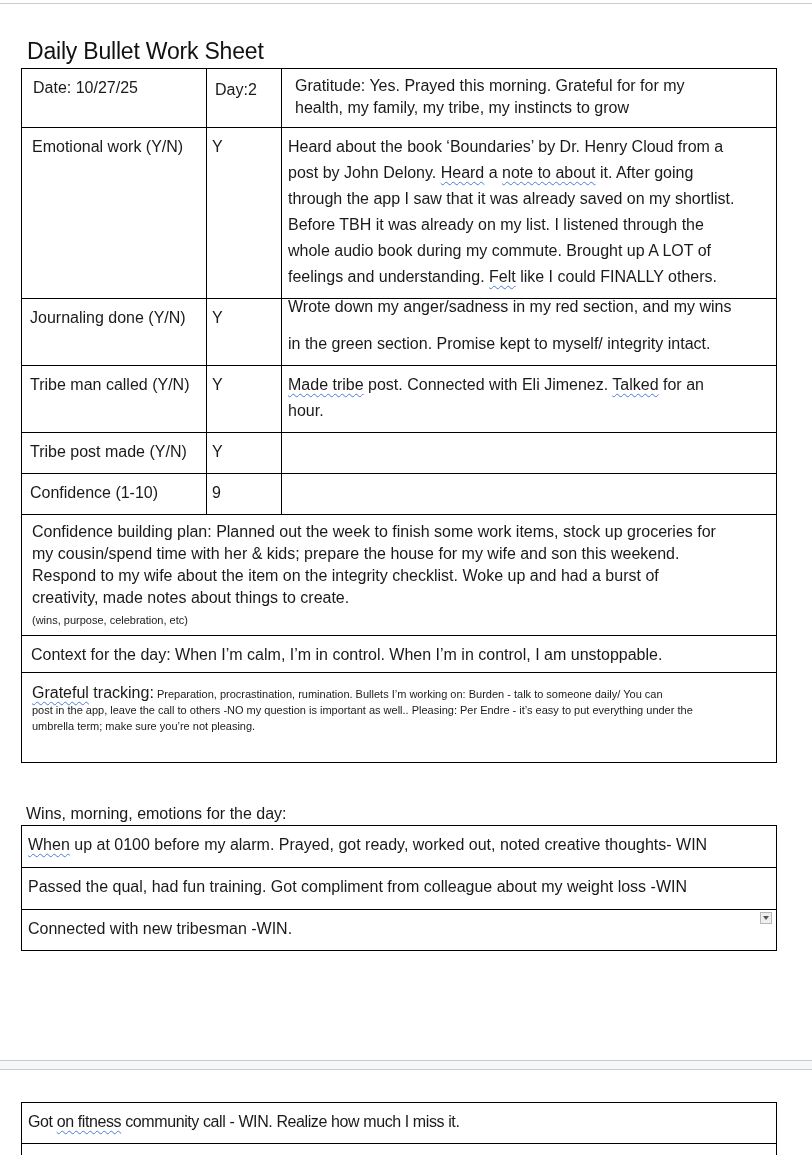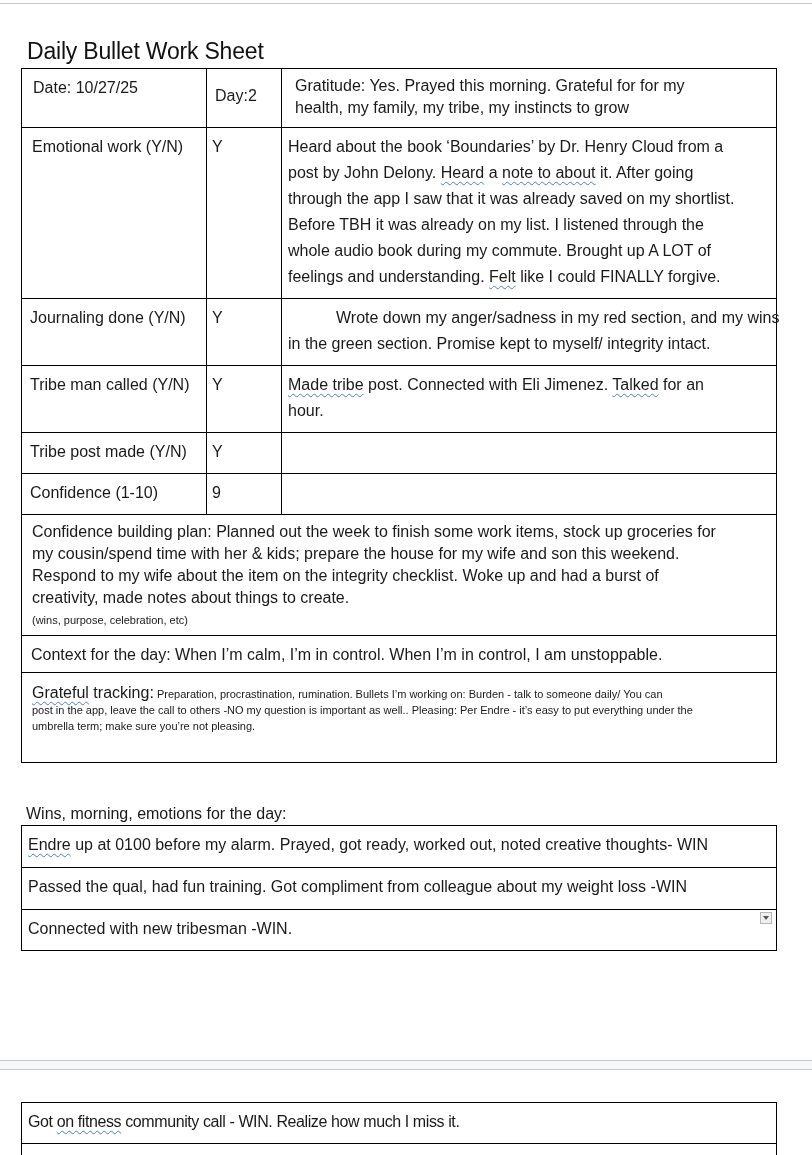--- a/index.html
+++ b/index.html
@@ -40,46 +40,46 @@
 <body>
 
 <div class="top-rule"></div>
 
 <div class="title">Daily Bullet Work Sheet</div>
 
 <div class="cell" style="left:21px;top:68px;width:186px;height:60px;"></div>
 <div class="cell" style="left:206px;top:68px;width:76px;height:60px;"></div>
 <div class="cell" style="left:281px;top:68px;width:496px;height:60px;"></div>
 <div class="txt" style="left:33px;top:75px;">Date: 10/27/25</div>
-<div class="txt" style="left:215px;top:83px;">Day:2</div>
+<div class="txt" style="left:215px;top:77px;">Day:2</div>
 <div class="txt" style="left:295px;top:75px;line-height:22px;">Gratitude: Yes. Prayed this morning. Grateful for for my</div>
 <div class="txt" style="left:295px;top:97px;line-height:22px;">health, my family, my tribe, my instincts to grow</div>
 
 <div class="cell" style="left:21px;top:127px;width:186px;height:172px;"></div>
 <div class="cell" style="left:206px;top:127px;width:76px;height:172px;"></div>
 <div class="cell" style="left:281px;top:127px;width:496px;height:172px;"></div>
 <div class="txt" style="left:32px;top:134px;">Emotional work (Y/N)</div>
 <div class="txt" style="left:212px;top:134px;">Y</div>
 <div class="txt" style="left:288px;top:134px;">Heard about the book ‘Boundaries’ by Dr. Henry Cloud from a</div>
 <div class="txt" style="left:288px;top:160px;">
   <span>post by John Delony. </span><span class="squiggle">Heard</span><span> a </span><span class="squiggle">note to about</span><span> it.  After going</span>
 </div>
 <div class="txt" style="left:288px;top:186px;text-align:right;">through the app I saw that it was already saved on my shortlist.</div>
 <div class="txt" style="left:288px;top:212px;">Before TBH it was already on my list. I listened through the</div>
 <div class="txt" style="left:288px;top:238px;">whole audio book during my commute. Brought up A LOT of</div>
 <div class="txt" style="left:288px;top:264px;">
-  <span>feelings and understanding. </span><span class="squiggle">Felt</span><span> like I could FINALLY forgive.</span>
+  <span>feelings and understanding. </span><span class="squiggle">Felt</span><span> like I could FINALLY others.</span>
 </div>
 
 <div class="cell" style="left:21px;top:298px;width:186px;height:68px;"></div>
 <div class="cell" style="left:206px;top:298px;width:76px;height:68px;"></div>
 <div class="cell" style="left:281px;top:298px;width:496px;height:68px;"></div>
 <div class="txt" style="left:30px;top:305px;">Journaling done (Y/N)</div>
 <div class="txt" style="left:212px;top:305px;">Y</div>
-<div class="txt" style="left:288px;top:305px;margin-left:48px;">Wrote down my anger/sadness in my red section, and my wins</div>
+<div class="txt" style="left:288px;top:294px;">Wrote down my anger/sadness in my red section, and my wins</div>
 <div class="txt" style="left:288px;top:331px;">in the green section. Promise kept to myself/ integrity intact.</div>
 
 <div class="cell" style="left:21px;top:365px;width:186px;height:68px;"></div>
 <div class="cell" style="left:206px;top:365px;width:76px;height:68px;"></div>
 <div class="cell" style="left:281px;top:365px;width:496px;height:68px;"></div>
 <div class="txt" style="left:30px;top:372px;">Tribe man called (Y/N)</div>
 <div class="txt" style="left:212px;top:372px;">Y</div>
 <div class="txt" style="left:288px;top:372px;">
   <span class="squiggle">Made tribe</span><span> post. Connected with Eli Jimenez. </span><span class="squiggle">Talked</span><span> for an</span>
 </div>
@@ -112,21 +112,21 @@
   <span class="squiggle">Grateful</span><span> tracking:</span><span class="small"> Preparation, procrastination, rumination. Bullets I’m working on: Burden - talk to someone daily/ You can</span>
 </div>
 <div class="txt small" style="left:32px;top:702px;">post in the app, leave the call to others -NO my question is important as well.. Pleasing: Per Endre - it’s easy to put everything under the</div>
 <div class="txt small" style="left:32px;top:718px;">umbrella term; make sure you’re not pleasing.</div>
 
 <div class="section-label">Wins, morning, emotions for the day:</div>
 <div class="cell" style="left:21px;top:825px;width:756px;height:43px;"></div>
 <div class="cell" style="left:21px;top:867px;width:756px;height:43px;"></div>
 <div class="cell" style="left:21px;top:909px;width:756px;height:42px;"></div>
 <div class="txt" style="left:28px;top:832px;">
-  <span class="squiggle">Endre</span><span> up at 0100 before my alarm. Prayed, got ready, worked out, noted creative thoughts- WIN</span>
+  <span class="squiggle">When</span><span> up at 0100 before my alarm. Prayed, got ready, worked out, noted creative thoughts- WIN</span>
 </div>
 <div class="txt" style="left:28px;top:874px;">Passed the qual, had fun training. Got compliment from colleague about my weight loss -WIN</div>
 <div class="txt" style="left:28px;top:916px;">Connected with new tribesman -WIN.</div>
 <div class="dropdown-btn"></div>
 
 <div class="page-gap"></div>
 
 <div class="cell" style="left:21px;top:1102px;width:756px;height:42px;"></div>
 <div class="cell" style="left:21px;top:1143px;width:756px;height:30px;"></div>
 <div class="txt" style="left:28px;top:1109px;letter-spacing:-0.4px;">

